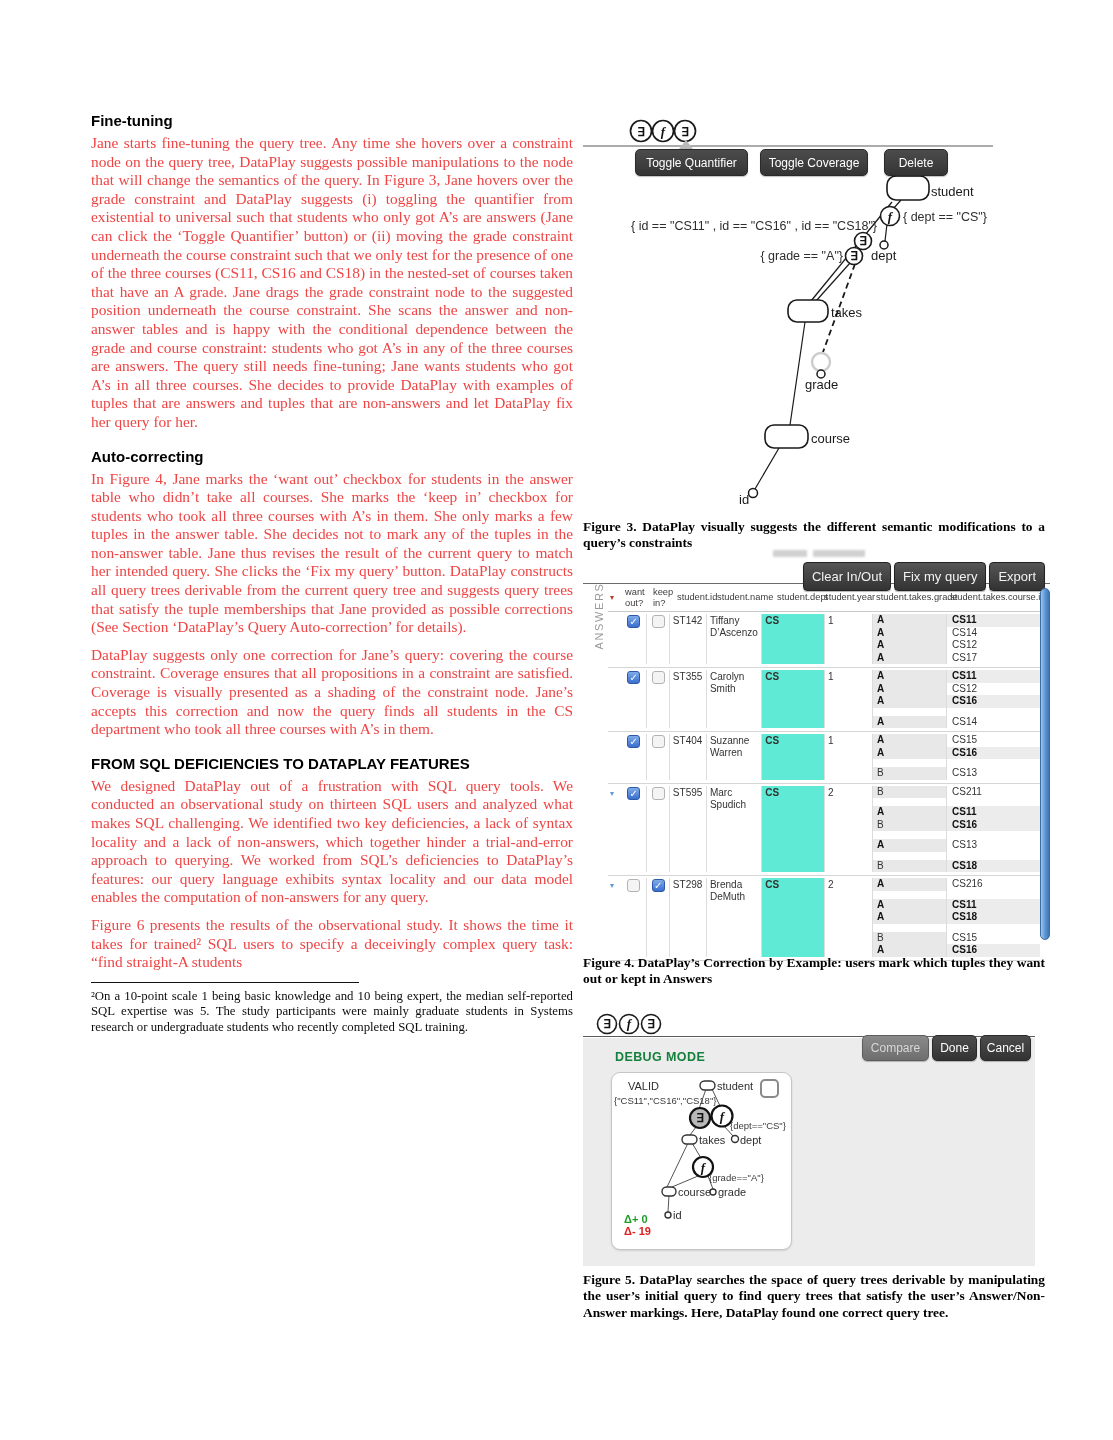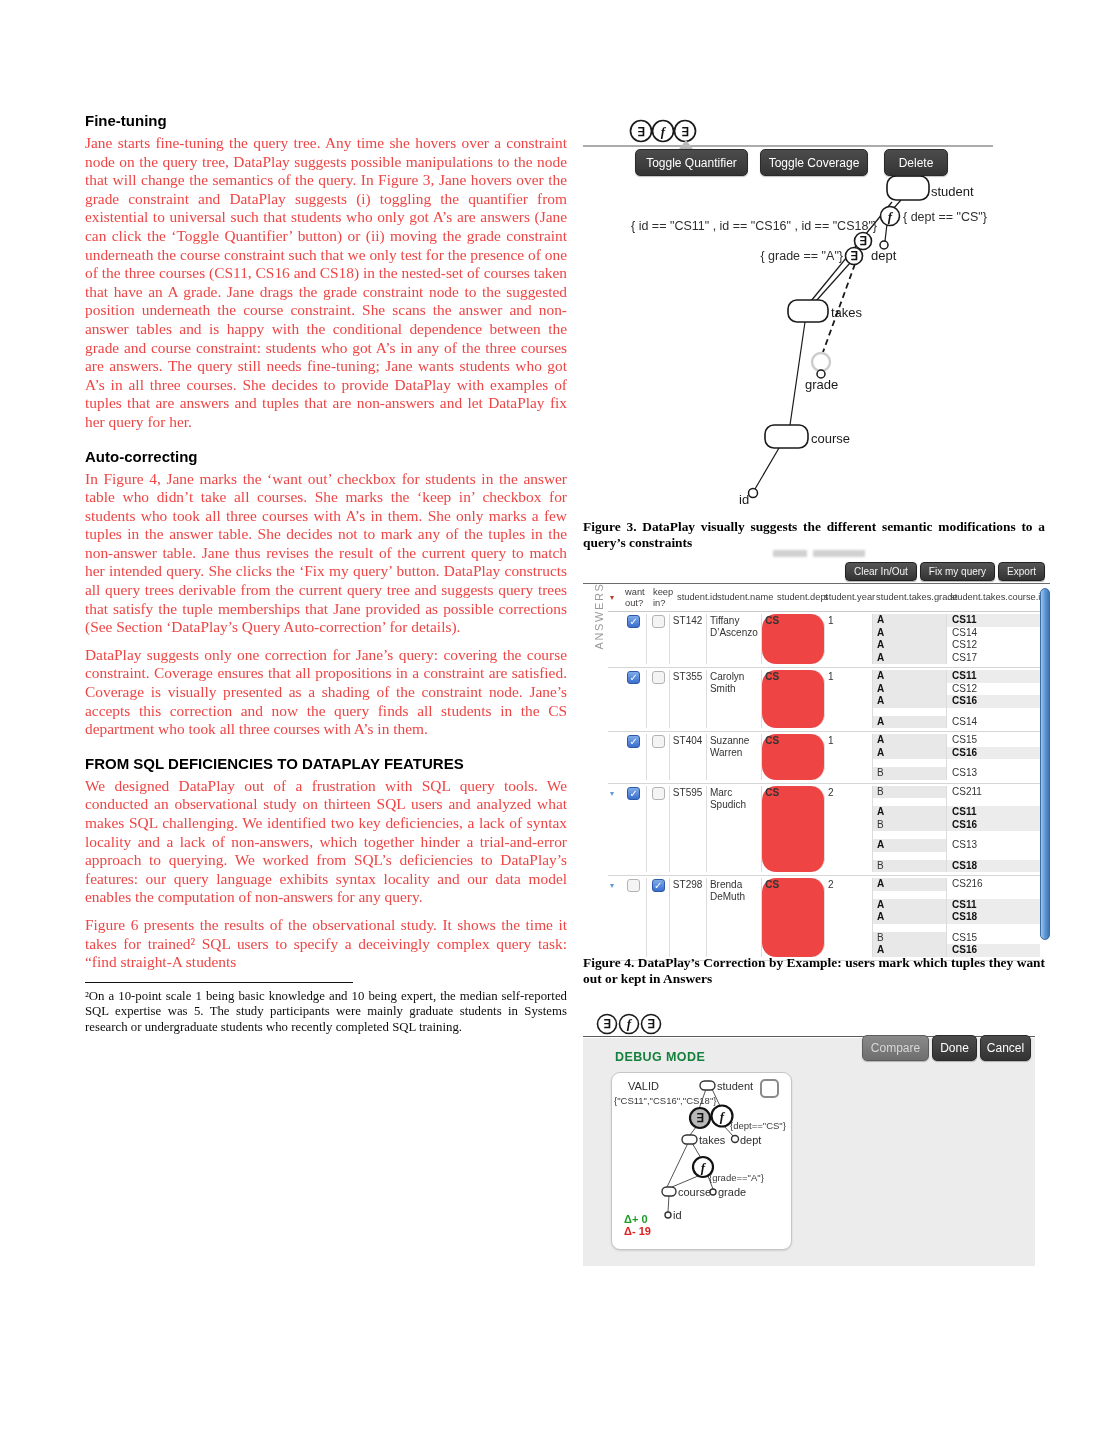--- a/index.html
+++ b/index.html
@@ -3,21 +3,21 @@
 <meta charset="utf-8">
 <style>
   * { box-sizing: border-box; margin: 0; padding: 0; }
   html,body { background:#fff; }
   #page {
     position: relative; width: 1113px; height: 1440px;
     background: #fff; overflow: hidden;
     font-family: "Liberation Serif", serif; color: #111;
   }
   
-  #left-col { position:absolute; left:85px; top:112px; width:482px; }
+  #left-col { position:absolute; left:91px; top:112px; width:482px; }
   .sec-h {
     font-family:"Liberation Sans", sans-serif; font-weight:bold;
     font-size:15px; margin:16px 0 5px; color:#000;
   }
   .section:first-child .sec-h { margin-top:0; }
   .para {
     font-size:15.4px; line-height:18.6px; text-align:justify;
     margin:0 0 9px; color:#ef4444;
   }
   #footnote-block { margin-top:10px; }
@@ -61,41 +61,41 @@
   #fig4-rule { position:absolute; left:0; top:35px; width:467px; height:1px; background:#6b6b6b; }
   #fig4-artifact { position:absolute; left:190px; top:2px; width:110px; height:9px; opacity:.45; filter:blur(1px); }
   #fig4-artifact span { display:inline-block; height:7px; background:#9a9a9a; margin-right:6px; vertical-align:top; }
   #answers-label {
     position:absolute; left:-24px; top:62px; width:80px;
     transform:rotate(-90deg); transform-origin:center;
     color:#9a9a9a; font-size:11px; letter-spacing:1.6px; text-align:center;
   }
   #fig4-toolbar { position:absolute; right:8px; top:14px; display:flex; gap:3px; }
   .mini-btn {
-    height:19px; padding:0 8px;
+    height:29px; padding:0 8px;
     background:linear-gradient(#555,#333); border:1px solid #222; border-radius:4px;
-    color:#f2f2f2; font-size:10px; display:flex; align-items:center;
+    color:#f2f2f2; font-size:13px; display:flex; align-items:center;
     box-shadow:0 1px 1px rgba(0,0,0,.3);
   }
   #ttable { position:absolute; left:25px; top:37px; width:432px; font-size:10px; color:#333; }
   #thead { display:flex; align-items:center; padding:2px 0 3px; color:#3c3c3c; font-size:9.3px; }
   .th { padding:0 3px; line-height:1.15; white-space:normal; }
   .th.one { white-space:nowrap; }
   .hmk { width:14px; color:#c0392b; font-size:8px; padding:0 0 0 2px; } .wwo { width:28px; } .wki { width:24px; } .wsid { width:40px; }
   .wsnm { width:60px; } .wsdp { width:47px; } .wsyr { width:52px; }
   .wgr { width:74px; } .wco { width:93px; }
   #rows { border-top:1px solid #c9c9c9; }
   .trow { display:flex; border-bottom:1px solid #d6d6d6; padding:2px 0 3px; }
   .cell { padding:1px 3px; border-right:1px solid #dcdcdc; font-size:10px; }
   .cell.mk { width:14px; border-right:none; color:#5b9bd5; font-size:8px; padding-left:2px; padding-top:3px; }
   .cell.wo { width:28px; text-align:center; }
   .cell.ki { width:24px; text-align:center; }
   .cell.sid { width:40px; }
   .cell.snm { width:60px; line-height:1.2; }
-  .cell.sdp { width:68px; background:#ef4444; font-weight:bold;border-radius:14px; }
+  .cell.sdp { width:68px; background:#5eead4; font-weight:bold; }
   .cell.syr { width:52px; }
   .cell.takes { width:167px; padding:0; display:flex; flex-direction:column; border-right:none; }
   .sub { display:flex; height:12.5px; line-height:12.5px; }
   .sub.gap { height:8px; }
   .gc { width:74px; padding-left:4px; border-right:1px solid #dcdcdc; }
   .gc.fill { background:#e8e8e8; }
   .gc.b { font-weight:bold; color:#111; }
   .cc { width:93px; padding-left:5px; }
   .cc.sh { background:#ececec; }
   .cc.b { font-weight:bold; color:#111; }
@@ -468,14 +468,15 @@
         <text class="card-label" x="106" y="123">grade</text>
 
         <circle cx="56" cy="142" r="3" fill="#fff" stroke="#333" stroke-width="1.4"></circle>
         <text class="card-label" x="61" y="146">id</text>
 
         <text class="delta-plus" x="12" y="150">Δ+ 0</text>
         <text class="delta-minus" x="12" y="162">Δ- 19</text>
       </svg>
     </div>
   </div>
+  <div class="fig-caption" style="top:1272px;">Figure 5. DataPlay searches the space of query trees derivable by manipulating the user’s initial query to find query trees that satisfy the user’s Answer/Non-Answer markings. Here, DataPlay found one correct query tree.</div>
 
 </div>
 
 </body></html>

